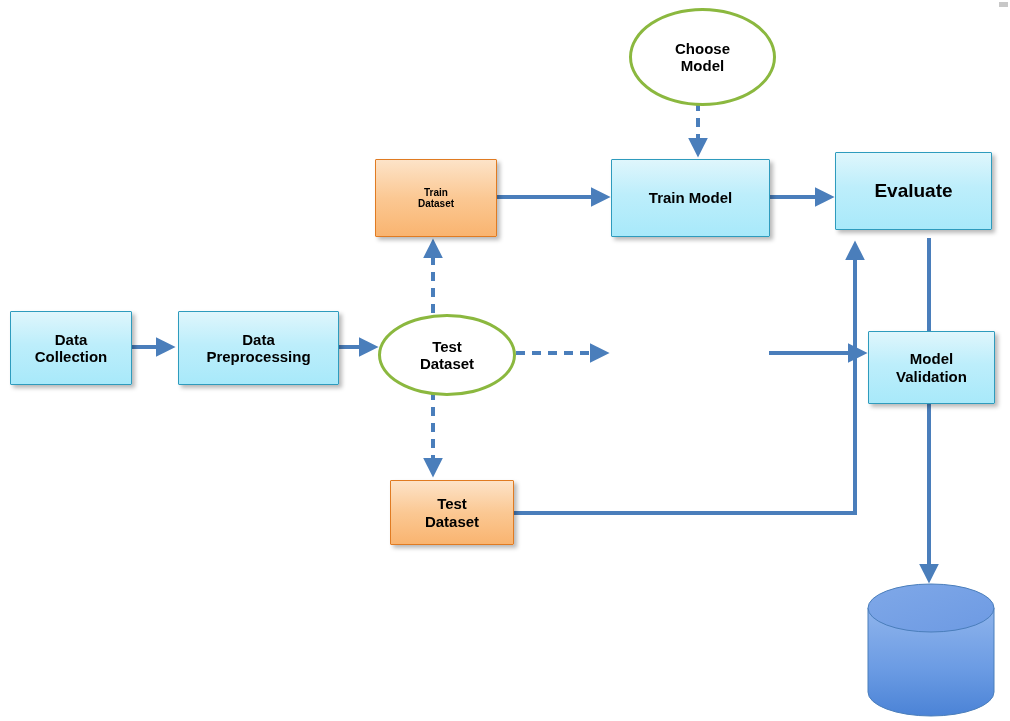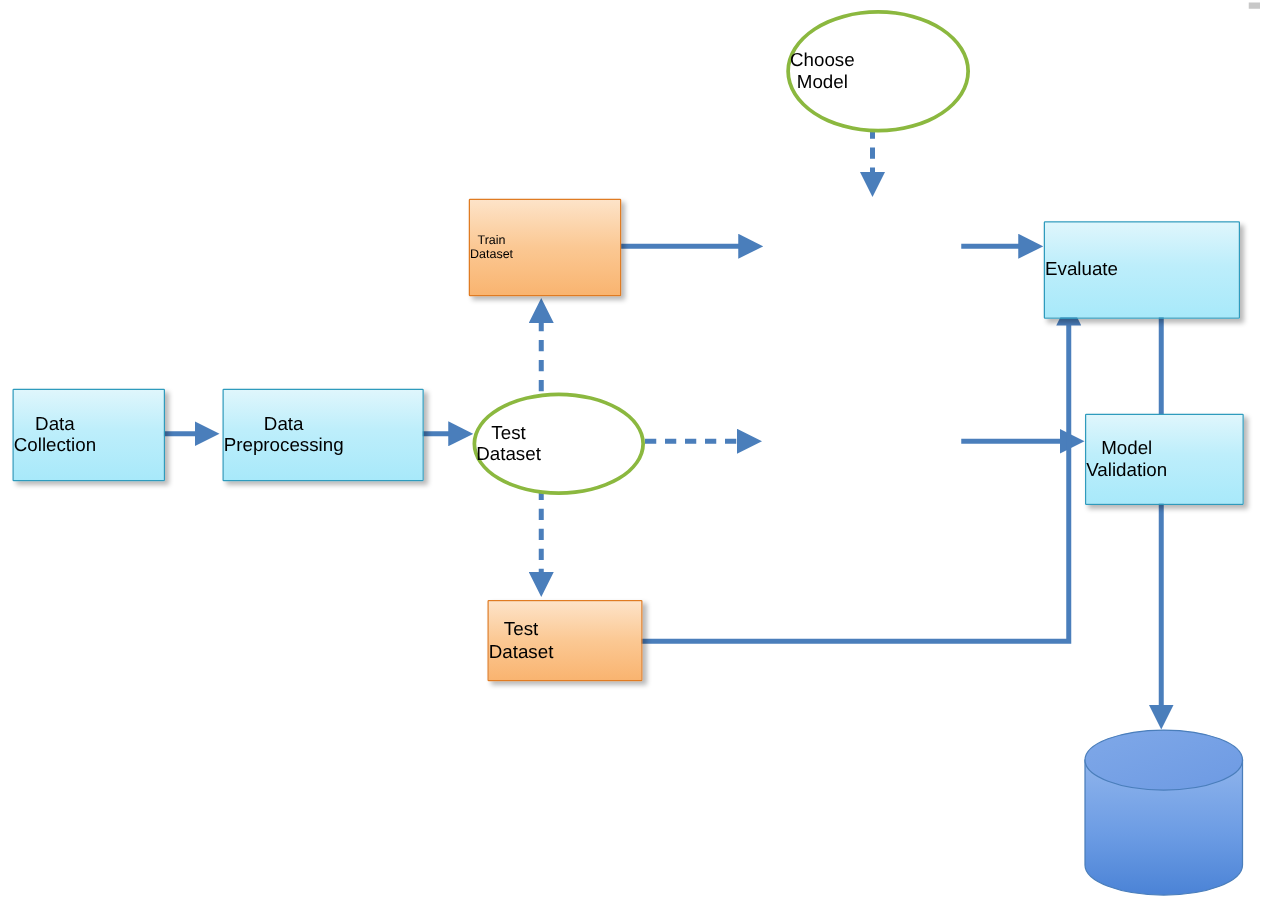--- a/index.html
+++ b/index.html
@@ -21,22 +21,23 @@
     position: absolute;
     left: 0;
     top: 0;
     width: 1010px;
     height: 721px;
   }
   .node {
     position: absolute;
     display: flex;
     align-items: center;
+    justify-content: center;
     text-align: center;
-    font-weight: normal;
+    font-weight: bold;
     color: #000000;
     line-height: 1.15;
     z-index: 5;
   }
   .node-box {
     border: 1px solid #2e9bbd;
     border-radius: 1px;
     background: linear-gradient(to bottom, #dff6fc 0%, #bdeefb 45%, #a8e9fa 100%);
     box-shadow: 3px 3px 4px rgba(0,0,0,0.28);
   }
@@ -160,22 +161,25 @@
     <span class="node-label">Test
 Dataset</span>
   </div>
 
 
   <div class="node node-ellipse" style="left:629px; top:8px; width:141px; height:92px; font-size:15px;">
     <span class="node-label">Choose
 Model</span>
   </div>
 
+  <div class="node node-box" style="left:611px; top:159px; width:157px; height:76px; font-size:15px;">
+    <span class="node-label">Train Model</span>
+  </div>
 
-  <div class="node node-box" style="left:835px; top:177px; width:155px; height:76px; font-size:15px;">
+  <div class="node node-box" style="left:835px; top:152px; width:155px; height:76px; font-size:19px;">
     <span class="node-label">Evaluate</span>
   </div>
 
   <div class="node node-box" style="left:868px; top:331px; width:125px; height:71px; font-size:15px;">
     <span class="node-label">Model
 Validation</span>
   </div>
 
   <div class="corner-artifact" style="left:999px; top:2px; width:9px; height:5px;"></div>
 

